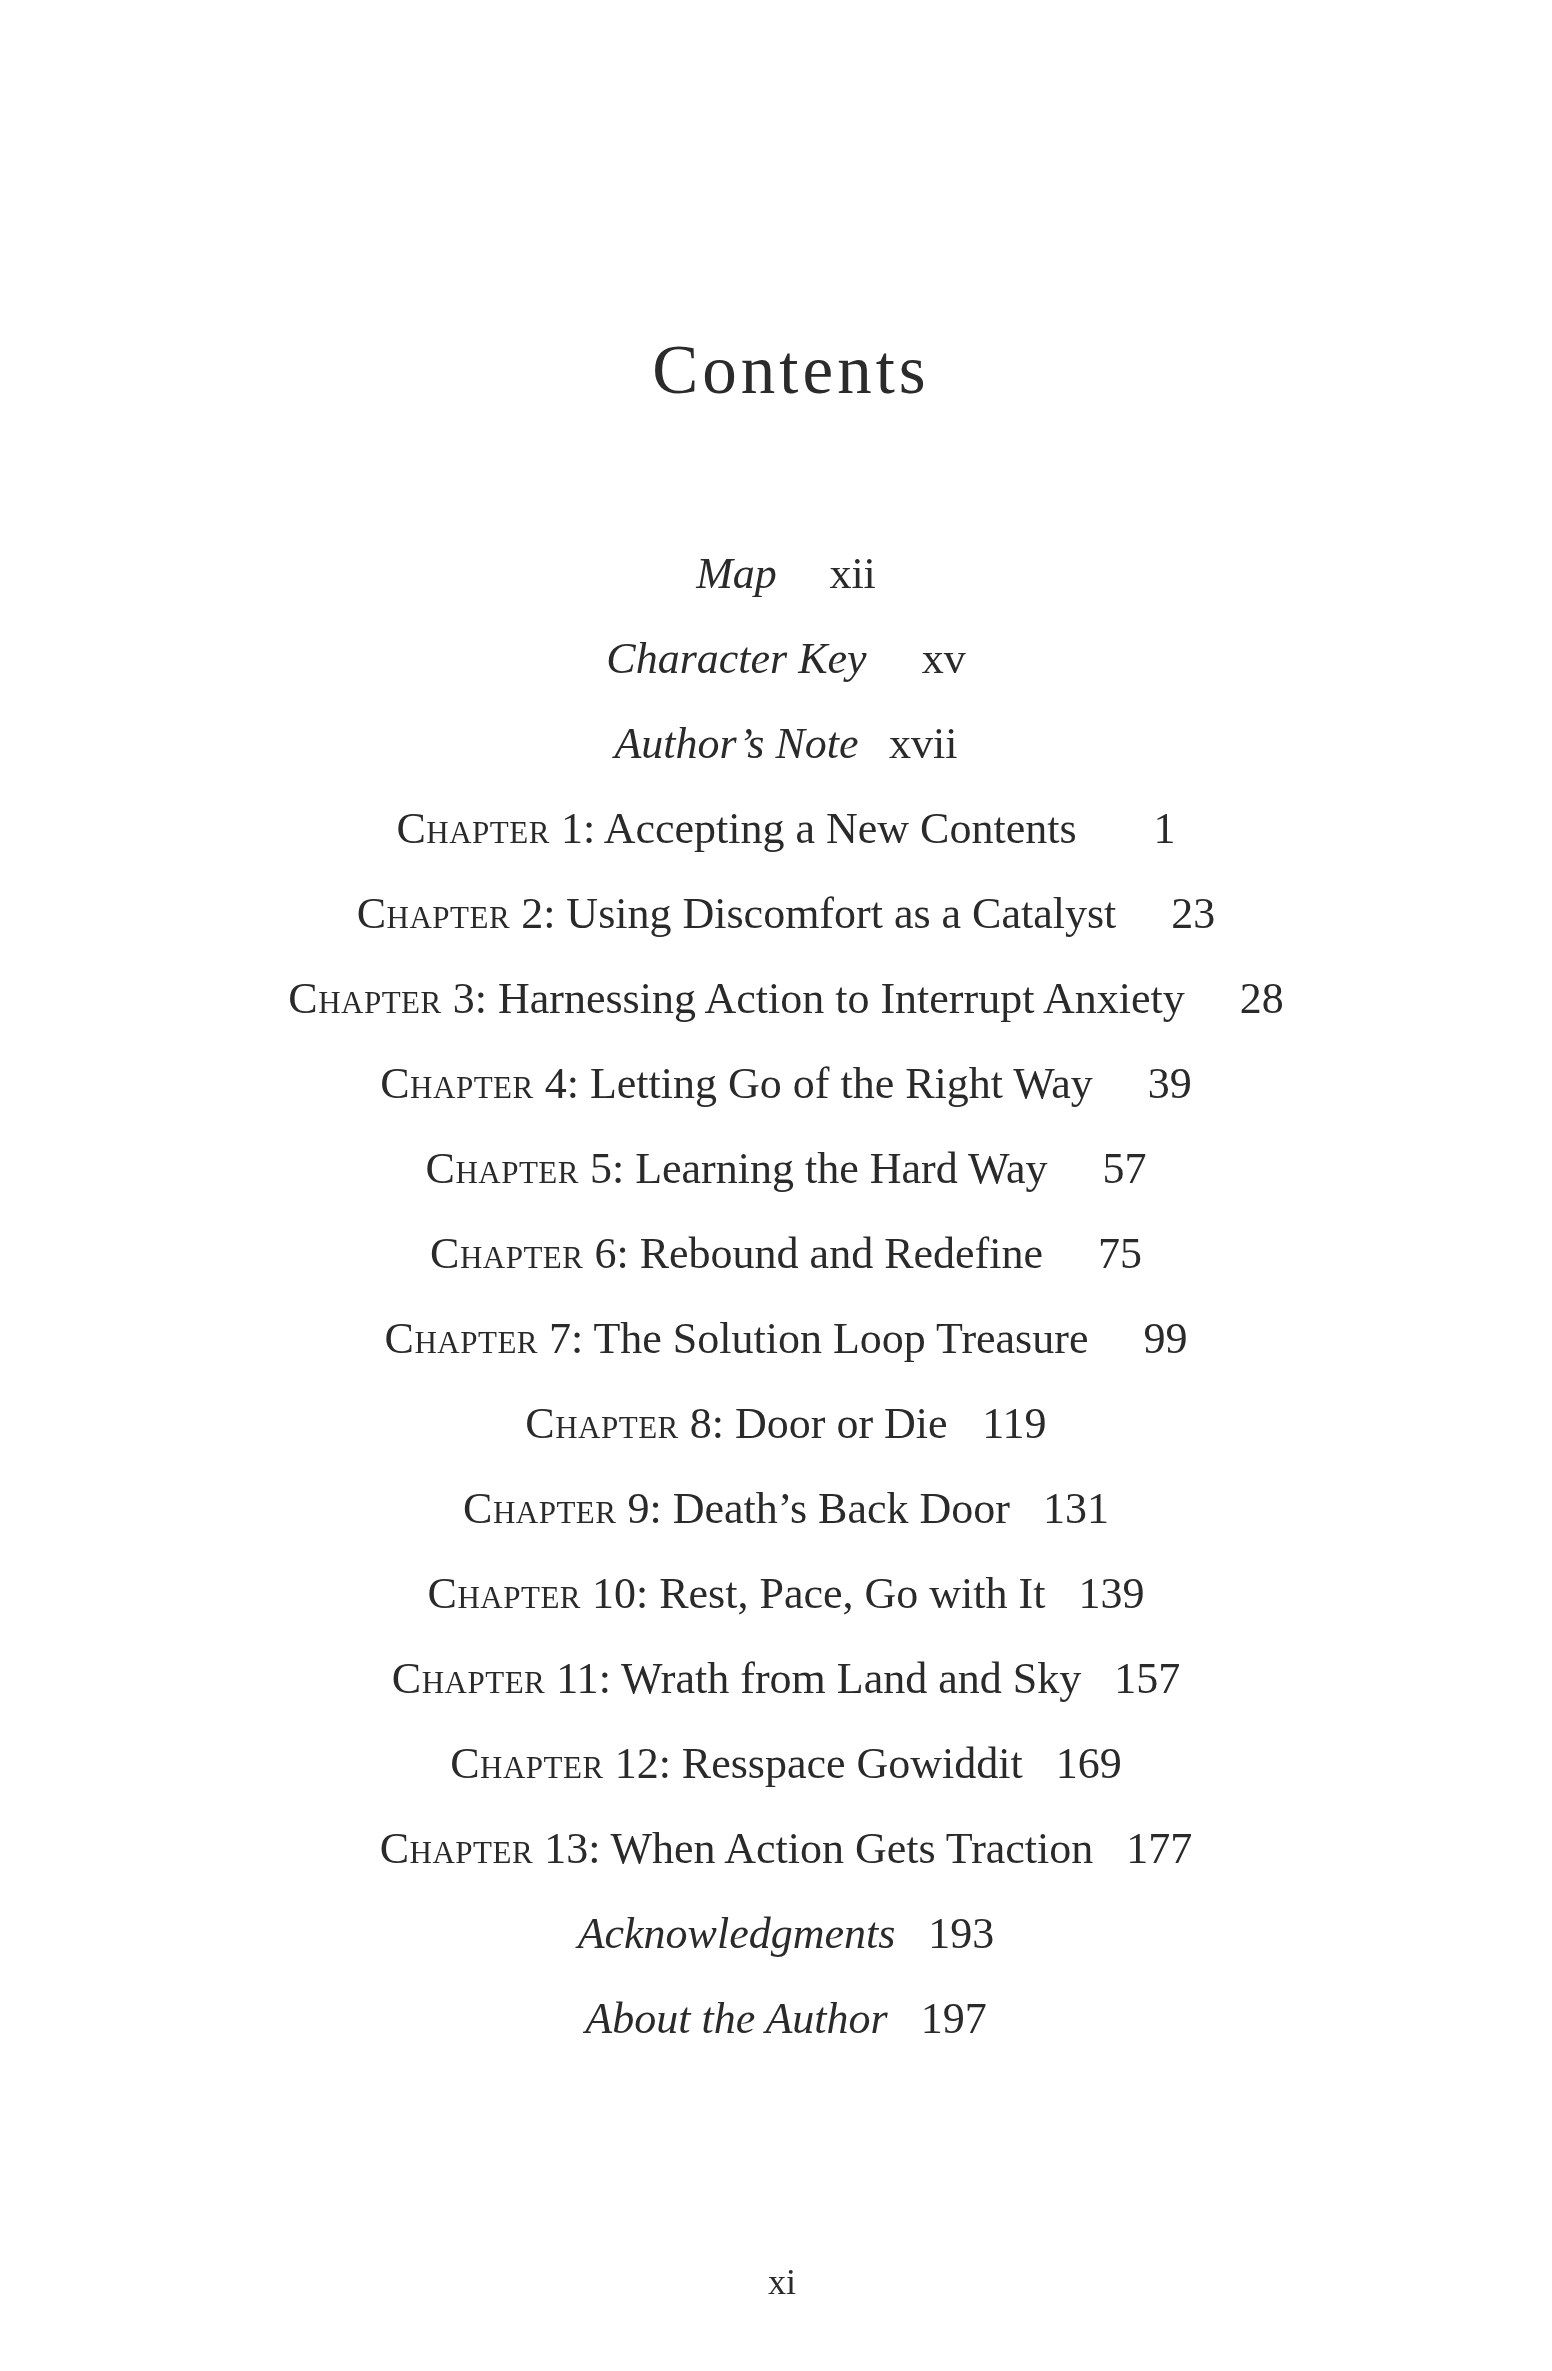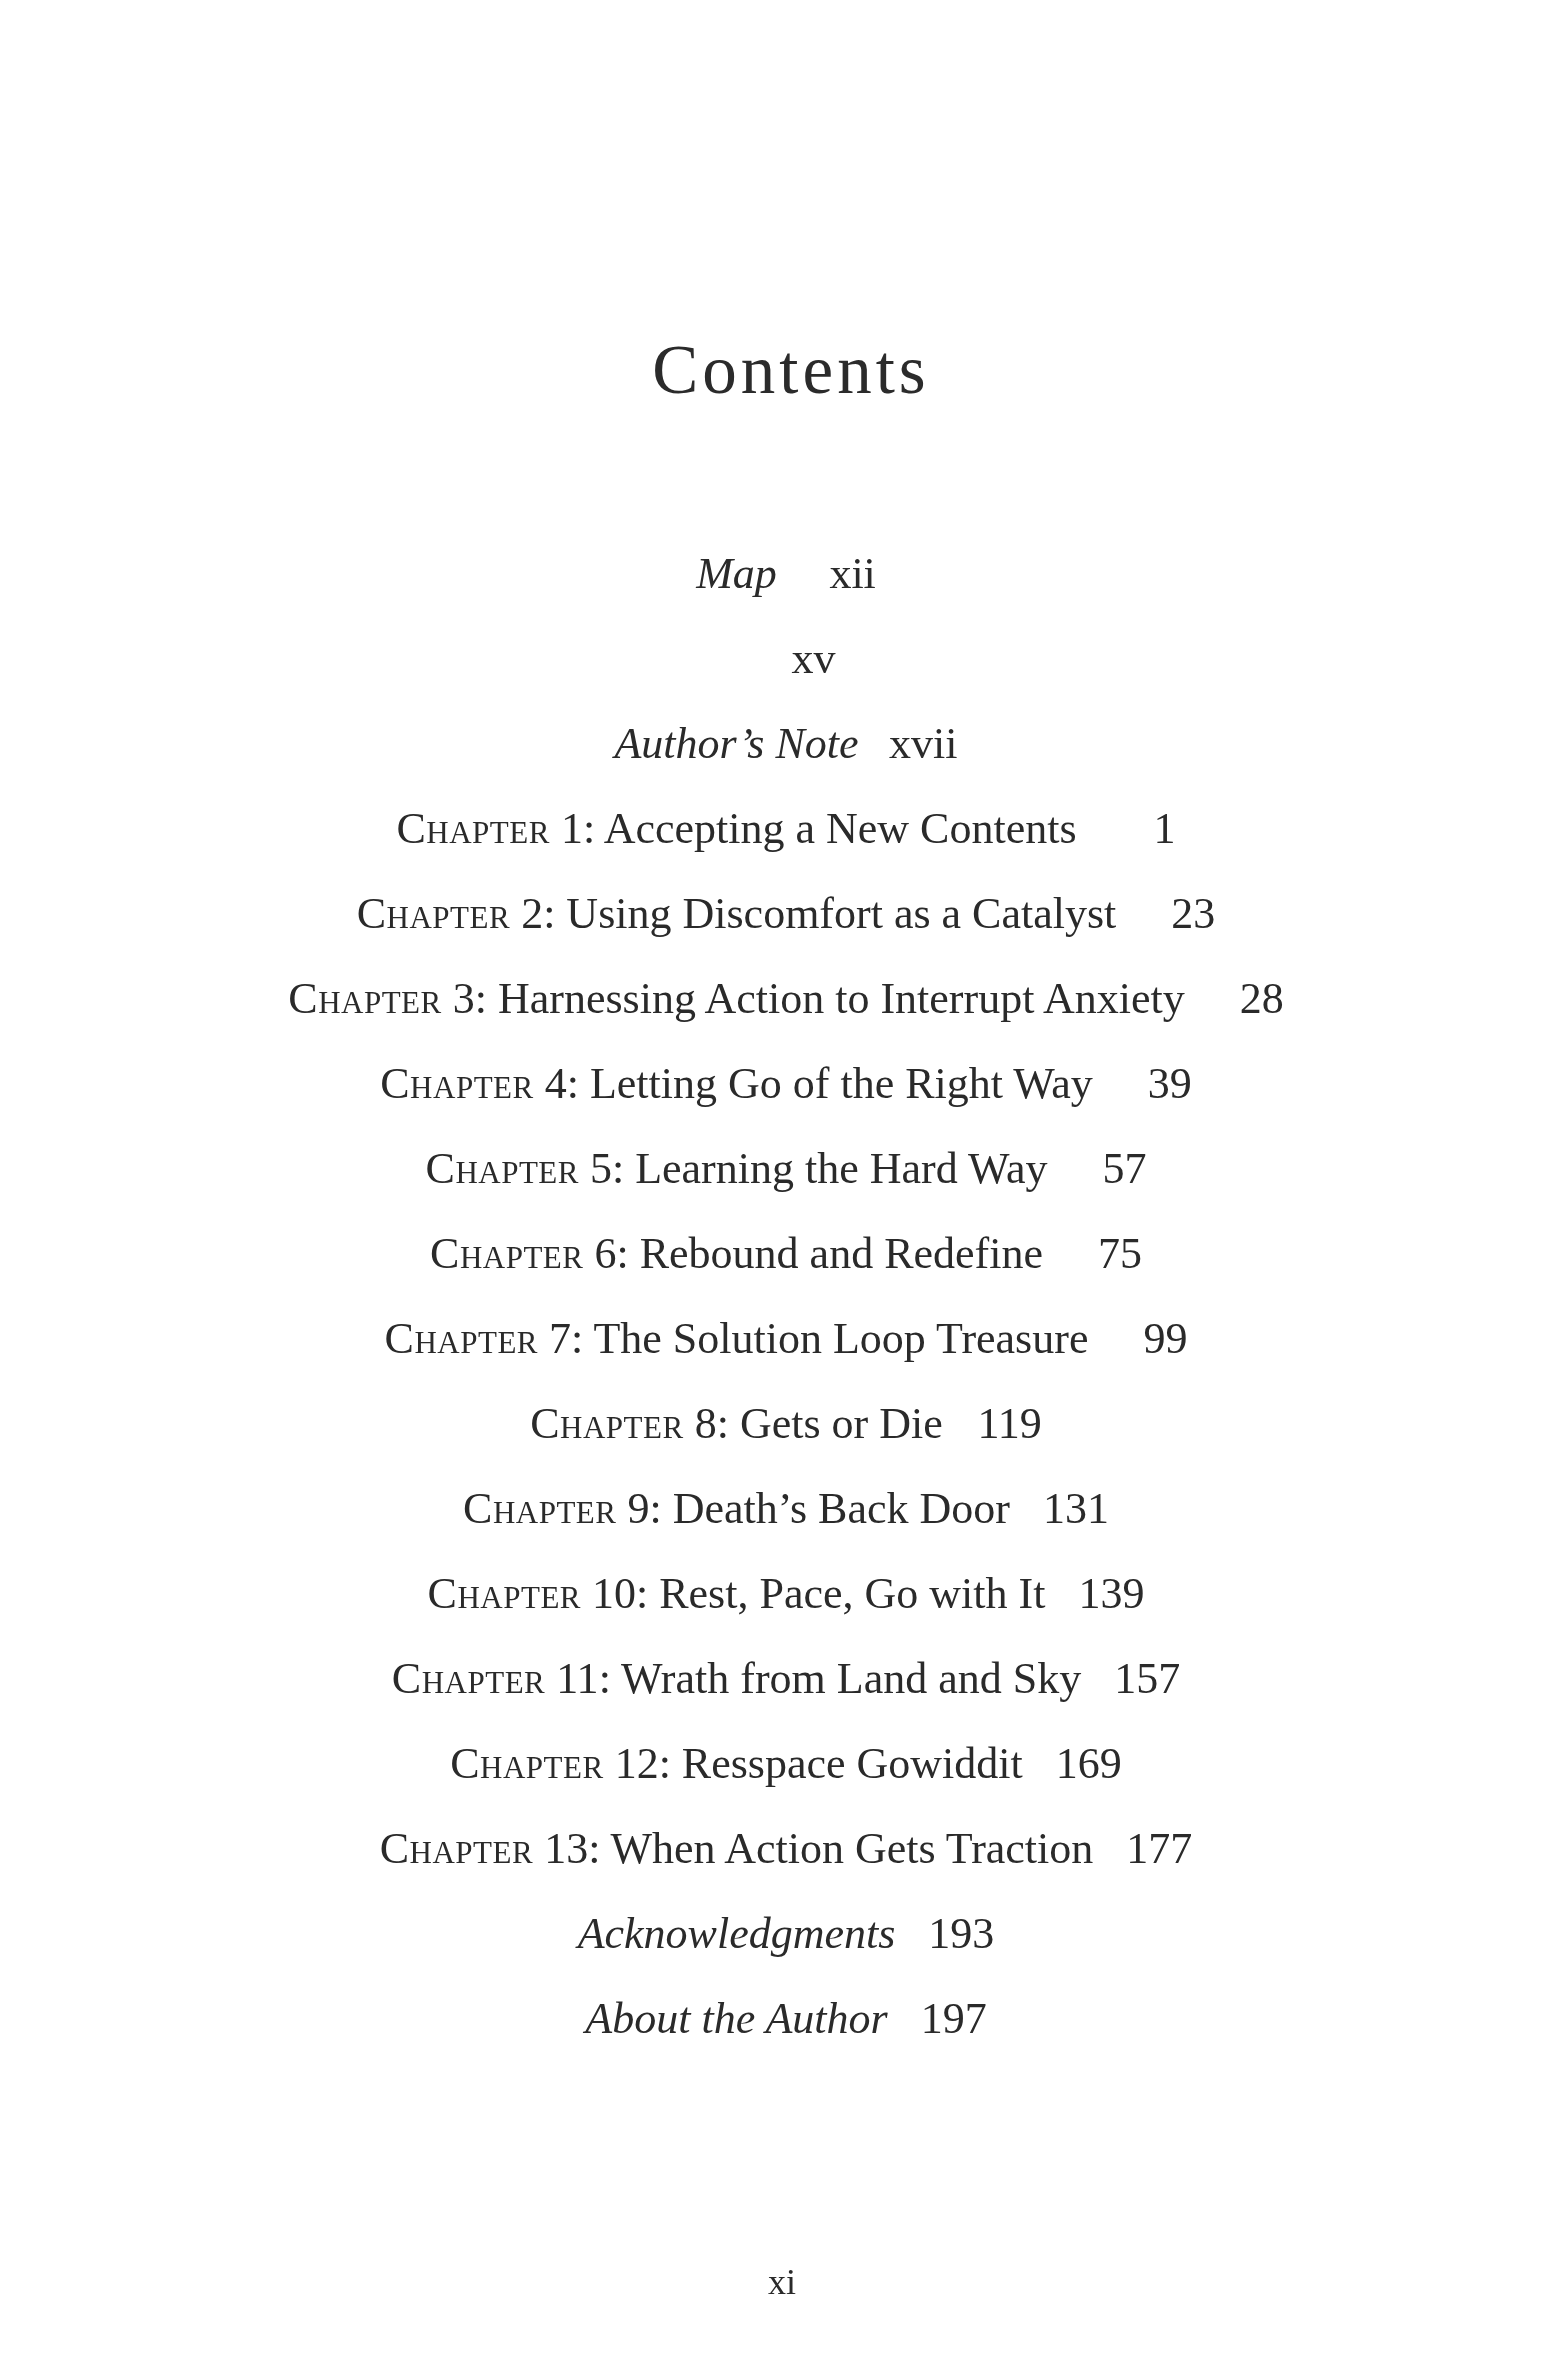--- a/index.html
+++ b/index.html
@@ -82,20 +82,21 @@
 <div class="page">
   <h1 class="title">Contents</h1>
 
   <ul class="toc">
 
     <li class="toc-row italic">
       <span class="label">Map</span>
       <span class="num">xii</span>
     </li>
     <li class="toc-row italic">
+      <span class="label">Character Key</span>
       <span class="num">xv</span>
     </li>
     <li class="toc-row italic">
       <span class="label">Author’s Note</span>
       <span class="num">xvii</span>
     </li>
 
     <li class="toc-row">
       <span class="label"><span class="chap-word">Chapter</span> <span>1</span>: <span>Accepting a New Contents</span></span>
       <span class="num">1</span>
@@ -118,21 +119,21 @@
     </li>
     <li class="toc-row">
       <span class="label"><span class="chap-word">Chapter</span> <span>6</span>: <span>Rebound and Redefine</span></span>
       <span class="num">75</span>
     </li>
     <li class="toc-row">
       <span class="label"><span class="chap-word">Chapter</span> <span>7</span>: <span>The Solution Loop Treasure</span></span>
       <span class="num">99</span>
     </li>
     <li class="toc-row">
-      <span class="label"><span class="chap-word">Chapter</span> <span>8</span>: <span>Gets or Die</span></span>
+      <span class="label"><span class="chap-word">Chapter</span> <span>8</span>: <span>Door or Die</span></span>
       <span class="num">119</span>
     </li>
     <li class="toc-row">
       <span class="label"><span class="chap-word">Chapter</span> <span>9</span>: <span>Death’s Back Door</span></span>
       <span class="num">131</span>
     </li>
     <li class="toc-row">
       <span class="label"><span class="chap-word">Chapter</span> <span>10</span>: <span>Rest, Pace, Go with It</span></span>
       <span class="num">139</span>
     </li>

